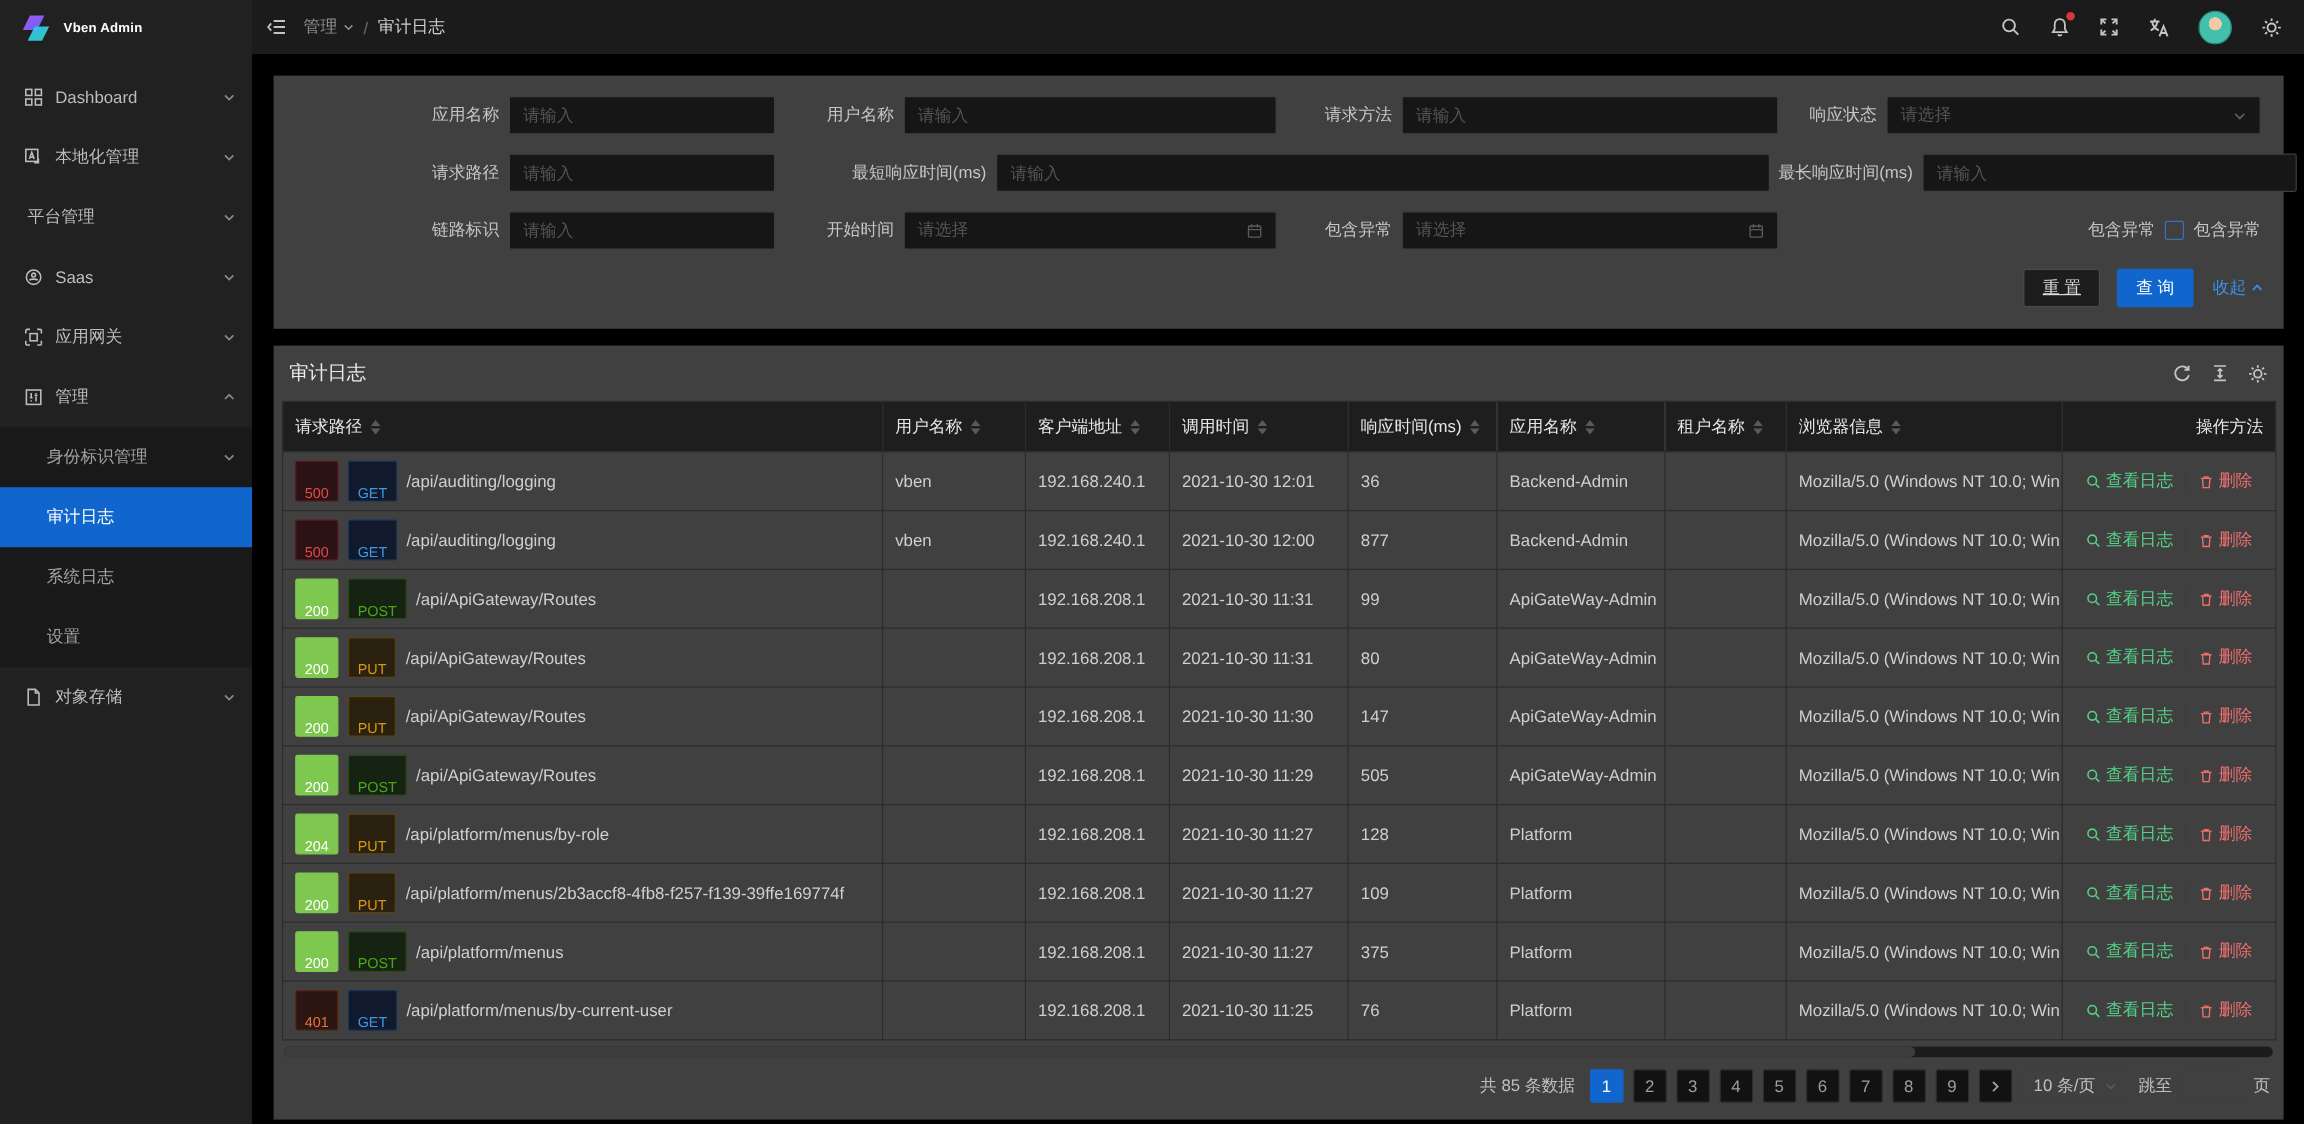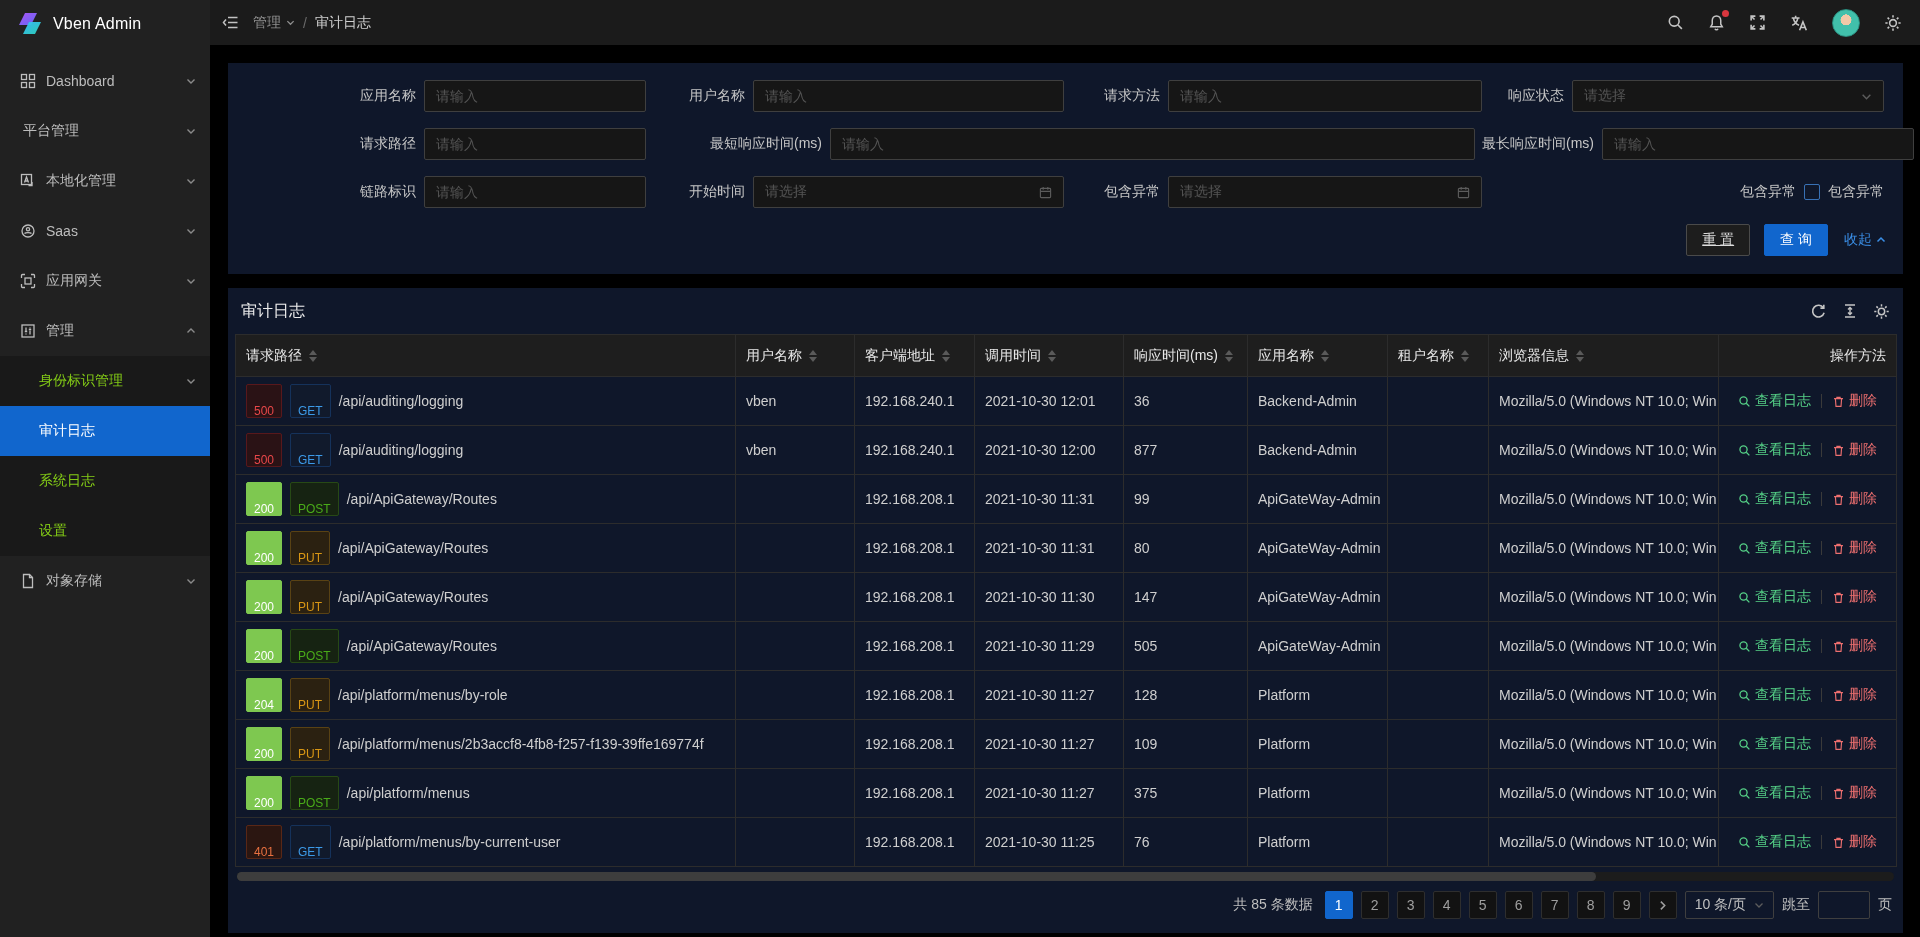--- a/index.html
+++ b/index.html
@@ -4,48 +4,48 @@
 <style>
   * { margin:0; padding:0; box-sizing:border-box; }
   html,body { width:1920px; height:937px; background:#000; overflow:hidden;
     font-family:"Liberation Sans","DejaVu Sans",sans-serif; color:#d5d5d5; font-size:14px; }
   .icon { display:inline-flex; align-items:center; justify-content:center; }
   svg { display:block; }
 
   
   .sidebar { position:absolute; left:0; top:0; width:210px; height:937px; background:#212121; z-index:3; }
   .logo-row { height:48px; display:flex; align-items:center; gap:9px; padding-left:16px; }
-  .logo-text { color:#fff; font-weight:normal; font-size:16px; letter-spacing:.2px; }
+  .logo-text { color:#fff; font-weight:bold; font-size:11px; letter-spacing:.2px; }
   .menu { padding-top:8px; }
   .menu-item { height:50px; display:flex; align-items:center; gap:10px; padding:0 14px 0 19px; color:#bdbdbd; cursor:pointer; }
   .menu-item .mi-icon { width:17px; color:#bdbdbd; }
   .menu-item .mi-label { flex:1; white-space:nowrap; }
   .menu-item.no-icon { padding-left:23px; }
   .chev { color:#8a8a8a; }
   .submenu { background:#191919; }
-  .sub-item { height:50px; display:flex; align-items:center; padding:0 14px 0 39px; color:#84cc16; cursor:pointer; }
+  .sub-item { height:50px; display:flex; align-items:center; padding:0 14px 0 39px; color:#a3a3a3; cursor:pointer; }
   .sub-item .mi-label { flex:1; }
   .sub-item.active { background:#1166cd; color:#fff; }
 
   
   .topbar { position:absolute; left:210px; top:0; width:1710px; height:45px; background:#1b1b1b; display:flex; align-items:center; padding:0 18px 0 12px; }
   .fold-btn { color:#c2c2c2; margin-right:14px; cursor:pointer; }
   .crumb { display:flex; align-items:center; gap:8px; }
   .crumb-parent { color:#8f8f8f; display:flex; align-items:center; gap:5px; cursor:pointer; }
   .crumb-sep { color:#6a6a6a; }
   .crumb-current { color:#cfcfcf; }
   .top-right { margin-left:auto; display:flex; align-items:center; gap:24px; }
   .top-icon { color:#c5c5c5; cursor:pointer; position:relative; }
   .bell-dot { position:absolute; top:-4px; right:-4px; width:7px; height:7px; border-radius:50%; background:#d9363e; }
   .avatar { width:28px; height:28px; border-radius:50%; cursor:pointer;
     background:radial-gradient(circle at 50% 38%, #f2c9a8 0 26%, #41c0ab 27% 100%); border:1px solid #2a8f80; }
 
   
   .content { position:absolute; left:210px; top:45px; width:1710px; height:892px; }
-  .card { background:#0f172a; margin:0 17px 0 18px; }
+  .card { background:#404040; margin:0 17px 0 18px; }
   .filter-card { margin-top:18px; padding:17px 0 18px; }
 
   .f-row { display:flex; margin-bottom:16px; }
   .f-field { width:418px; display:flex; align-items:center; }
   .f-field.span2 { width:836px; }
   .f-label { flex:1; text-align:right; padding-right:8px; color:#c6c6c6; white-space:nowrap; }
   .ctl { flex:none; height:32px; background:#161616; border:1px solid #3f3f3f; border-radius:2px; display:flex; align-items:center; color:#bfbfbf; }
   input.ctl { padding:0 11px; color:#cfcfcf; outline:none; font-size:14px; font-family:inherit; }
   input::placeholder { color:#545454; }
   .w1 { width:222px; } .w2 { width:311px; } .w3 { width:314px; } .w4 { width:312px; margin-right:16px; } .wspan { width:645px; margin-right:7px; }
@@ -142,38 +142,38 @@
         </svg>
       </span>
       <span class="mi-label">Dashboard</span>
       <span class="icon chev">
         <svg width="10" height="10" viewBox="0 0 10 10" fill="none" stroke="currentColor" stroke-width="1.4">
             <polyline points="1.5,3.5 5,7 8.5,3.5"></polyline>
           </svg>
       </span>
     </div>
 
-    <div class="menu-item no-icon">
-      <span class="mi-label">平台管理</span>
-      <span class="icon chev">
-        <svg width="10" height="10" viewBox="0 0 10 10" fill="none" stroke="currentColor" stroke-width="1.4">
-            <polyline points="1.5,3.5 5,7 8.5,3.5"></polyline>
-          </svg>
-      </span>
-    </div>
-
     <div class="menu-item">
       <span class="icon mi-icon">
         <svg width="16" height="16" viewBox="0 0 16 16" fill="none" stroke="currentColor" stroke-width="1.3">
           <rect x="1.5" y="1.5" width="10" height="10"></rect>
           <path d="M4.5 9.5 6.5 4l2 5.5M5.2 8h2.6"></path>
           <path d="M12 9v3.5H8.5"></path>
         </svg>
       </span>
       <span class="mi-label">本地化管理</span>
+      <span class="icon chev">
+        <svg width="10" height="10" viewBox="0 0 10 10" fill="none" stroke="currentColor" stroke-width="1.4">
+            <polyline points="1.5,3.5 5,7 8.5,3.5"></polyline>
+          </svg>
+      </span>
+    </div>
+
+    <div class="menu-item no-icon">
+      <span class="mi-label">平台管理</span>
       <span class="icon chev">
         <svg width="10" height="10" viewBox="0 0 10 10" fill="none" stroke="currentColor" stroke-width="1.4">
             <polyline points="1.5,3.5 5,7 8.5,3.5"></polyline>
           </svg>
       </span>
     </div>
 
     <div class="menu-item">
       <span class="icon mi-icon">
         <svg width="16" height="16" viewBox="0 0 16 16" fill="none" stroke="currentColor" stroke-width="1.3">

